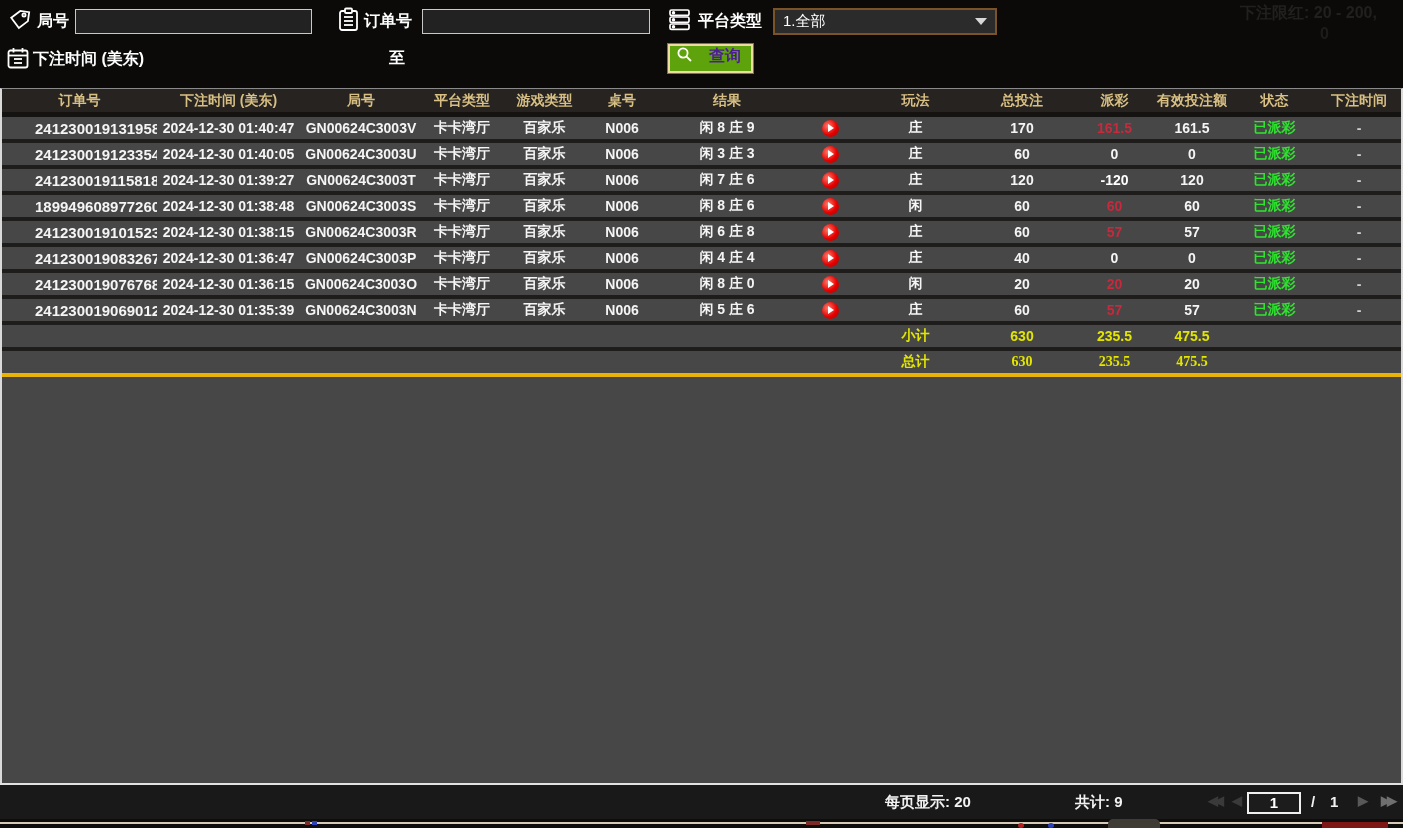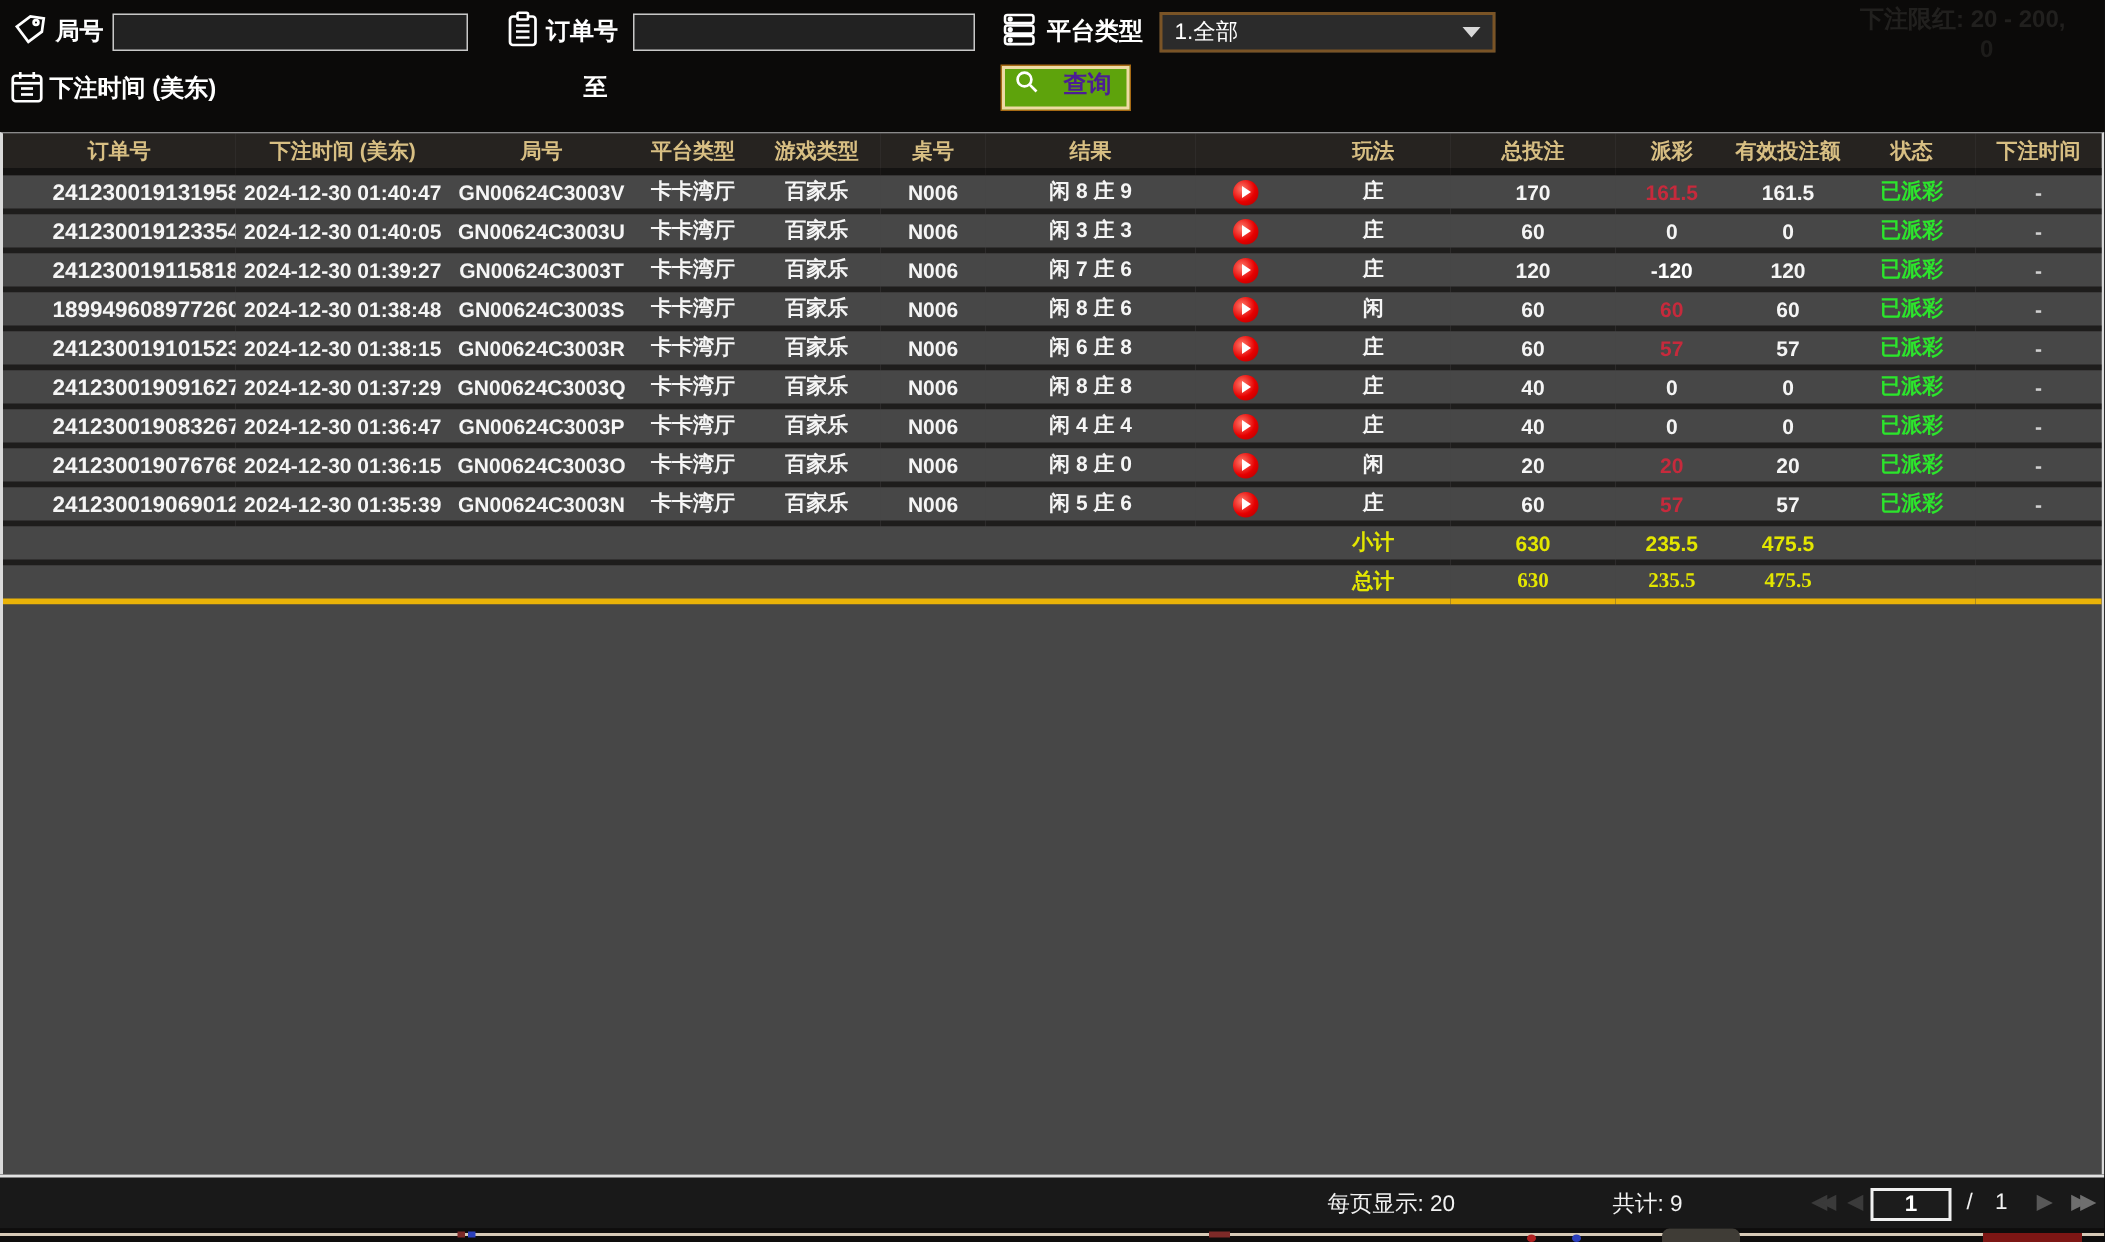--- a/index.html
+++ b/index.html
@@ -75,21 +75,21 @@
     content:""; position:absolute; left:6px; top:4.5px; width:0; height:0;
     border-left:6px solid #ffffff; border-top:4px solid transparent;
     border-bottom:4px solid transparent;
   }
 
   
   .pagebar {
     position:absolute; left:0; top:783px; width:1403px; height:36px;
     background:#191919; border-top:2px solid #e2e2e2;
   }
-  .pagebar .ptxt { position:absolute; top:8px; color:#f2f2f2; font-weight:400; font-size:15px; }
+  .pagebar .ptxt { position:absolute; top:8px; color:#f2f2f2; font-weight:700; font-size:15px; }
   .pg-arrow { position:absolute; top:8px; font-size:13px; letter-spacing:-4px; cursor:pointer; font-weight:700; }
   .pg-first, .pg-prev { color:#3a3a3a; }
   .pg-next { color:#585858; }
   .pg-last { color:#6f6f6f; }
   .pg-box {
     position:absolute; top:7px; width:54px; height:22px; background:#1c1c1c;
     border:2px solid #f0f0f0; color:#ffffff; font-weight:700; font-size:15px;
     text-align:center; line-height:18px; cursor:text;
   }
   
@@ -283,36 +283,20 @@
             <td>闲 6 庄 8</td>
             <td><span class="play-btn"></span></td>
             <td>庄</td>
             <td>60</td>
             <td class="pc-red">57</td>
             <td>57</td>
             <td class="c-status">已派彩</td>
             <td class="c-mode">-</td>
           </tr>
           <tr>
-            <td class="c-order">241230019091627</td>
-            <td>2024-12-30 01:37:29</td>
-            <td>GN00624C3003Q</td>
-            <td>卡卡湾厅</td>
-            <td>百家乐</td>
-            <td>N006</td>
-            <td>闲 8 庄 8</td>
-            <td><span class="play-btn"></span></td>
-            <td>庄</td>
-            <td>40</td>
-            <td class="pc-white">0</td>
-            <td>0</td>
-            <td class="c-status">已派彩</td>
-            <td class="c-mode">-</td>
-          </tr>
-          <tr>
             <td class="c-order">241230019083267</td>
             <td>2024-12-30 01:36:47</td>
             <td>GN00624C3003P</td>
             <td>卡卡湾厅</td>
             <td>百家乐</td>
             <td>N006</td>
             <td>闲 4 庄 4</td>
             <td><span class="play-btn"></span></td>
             <td>庄</td>
             <td>40</td>

